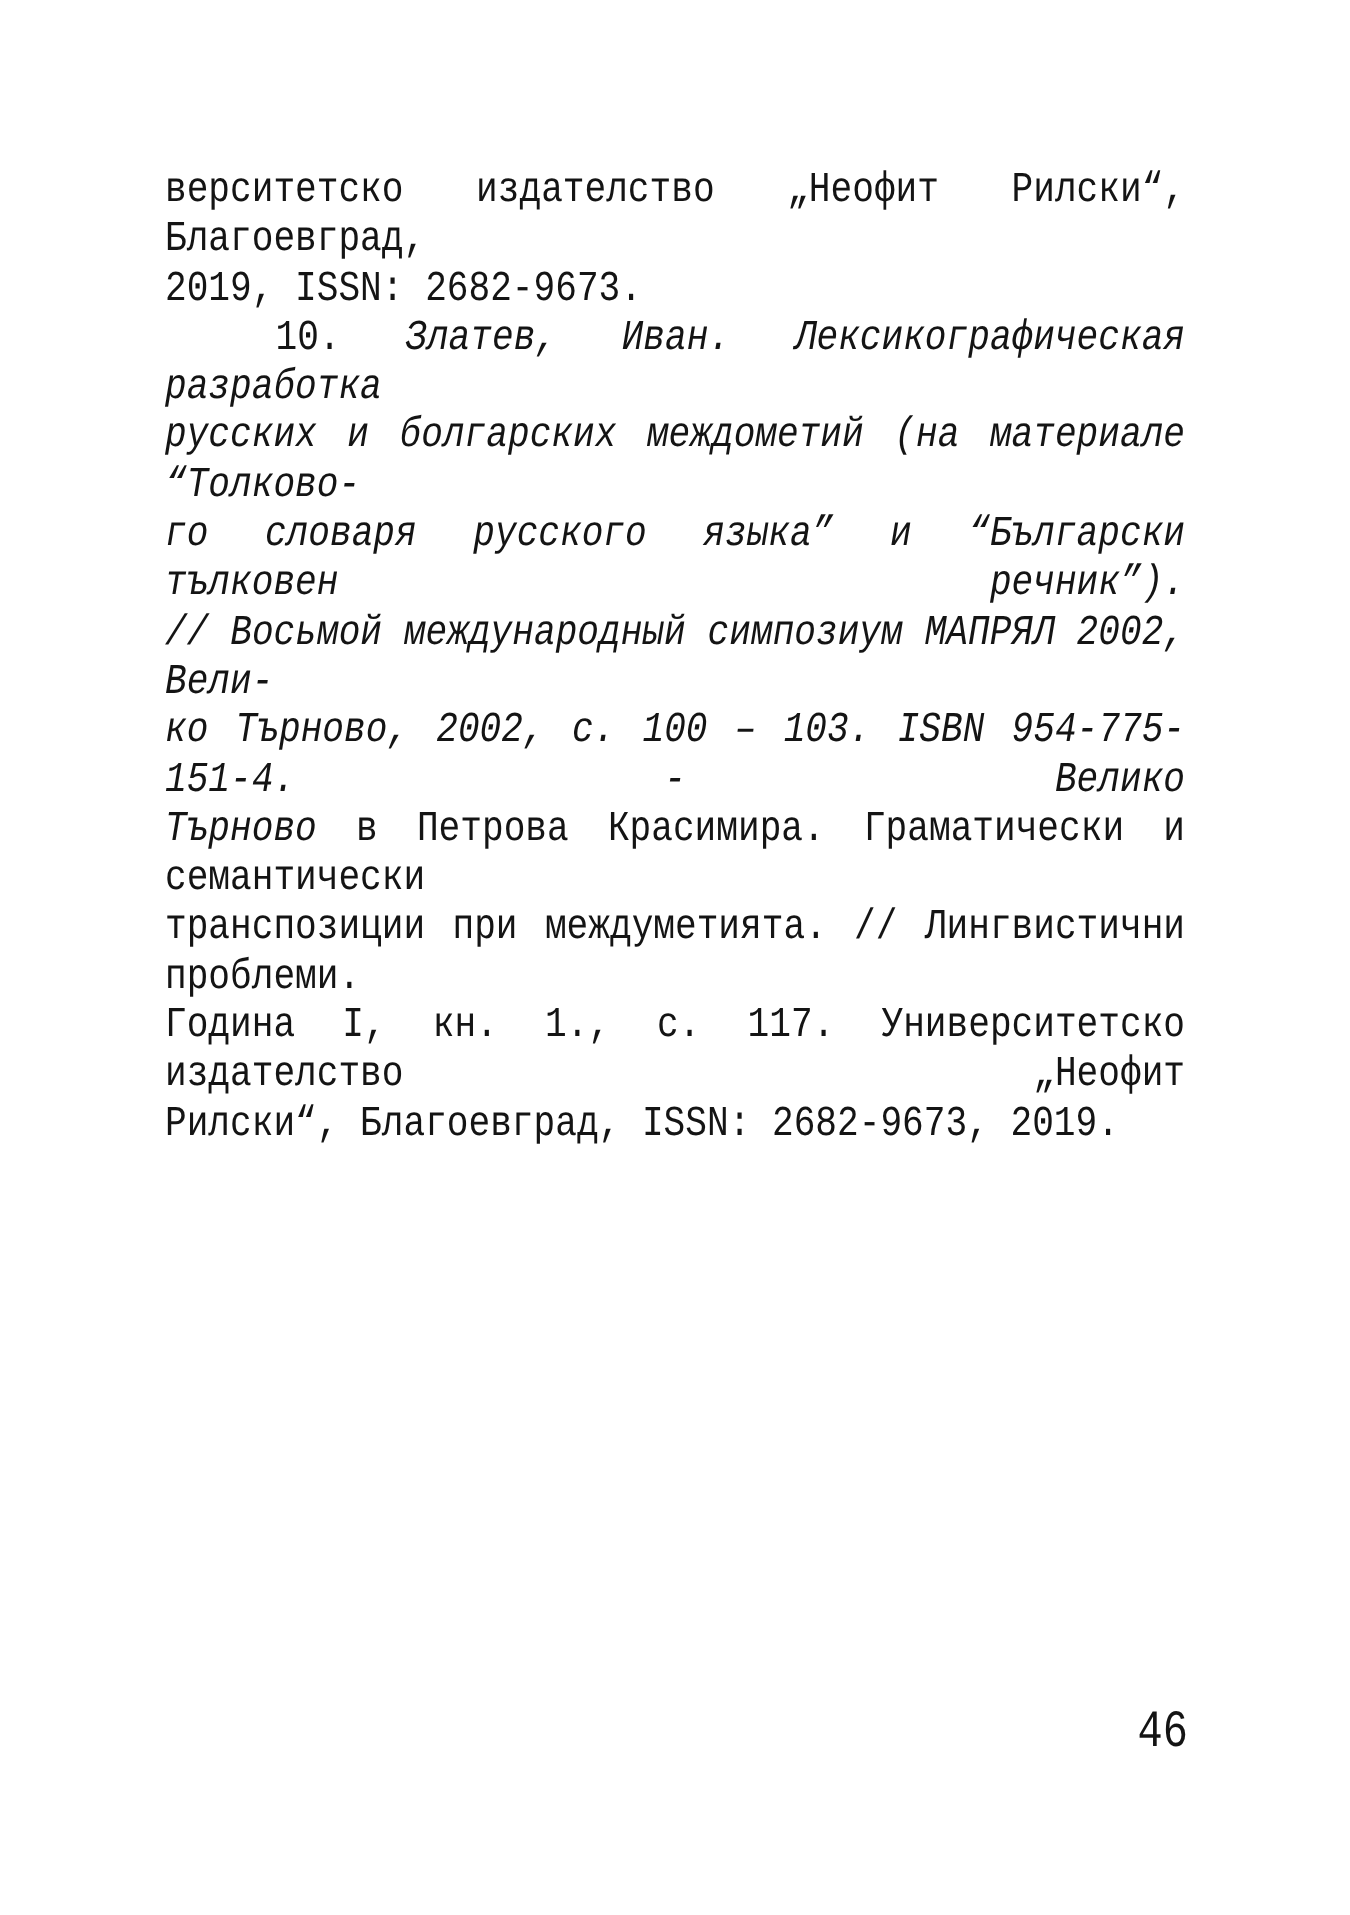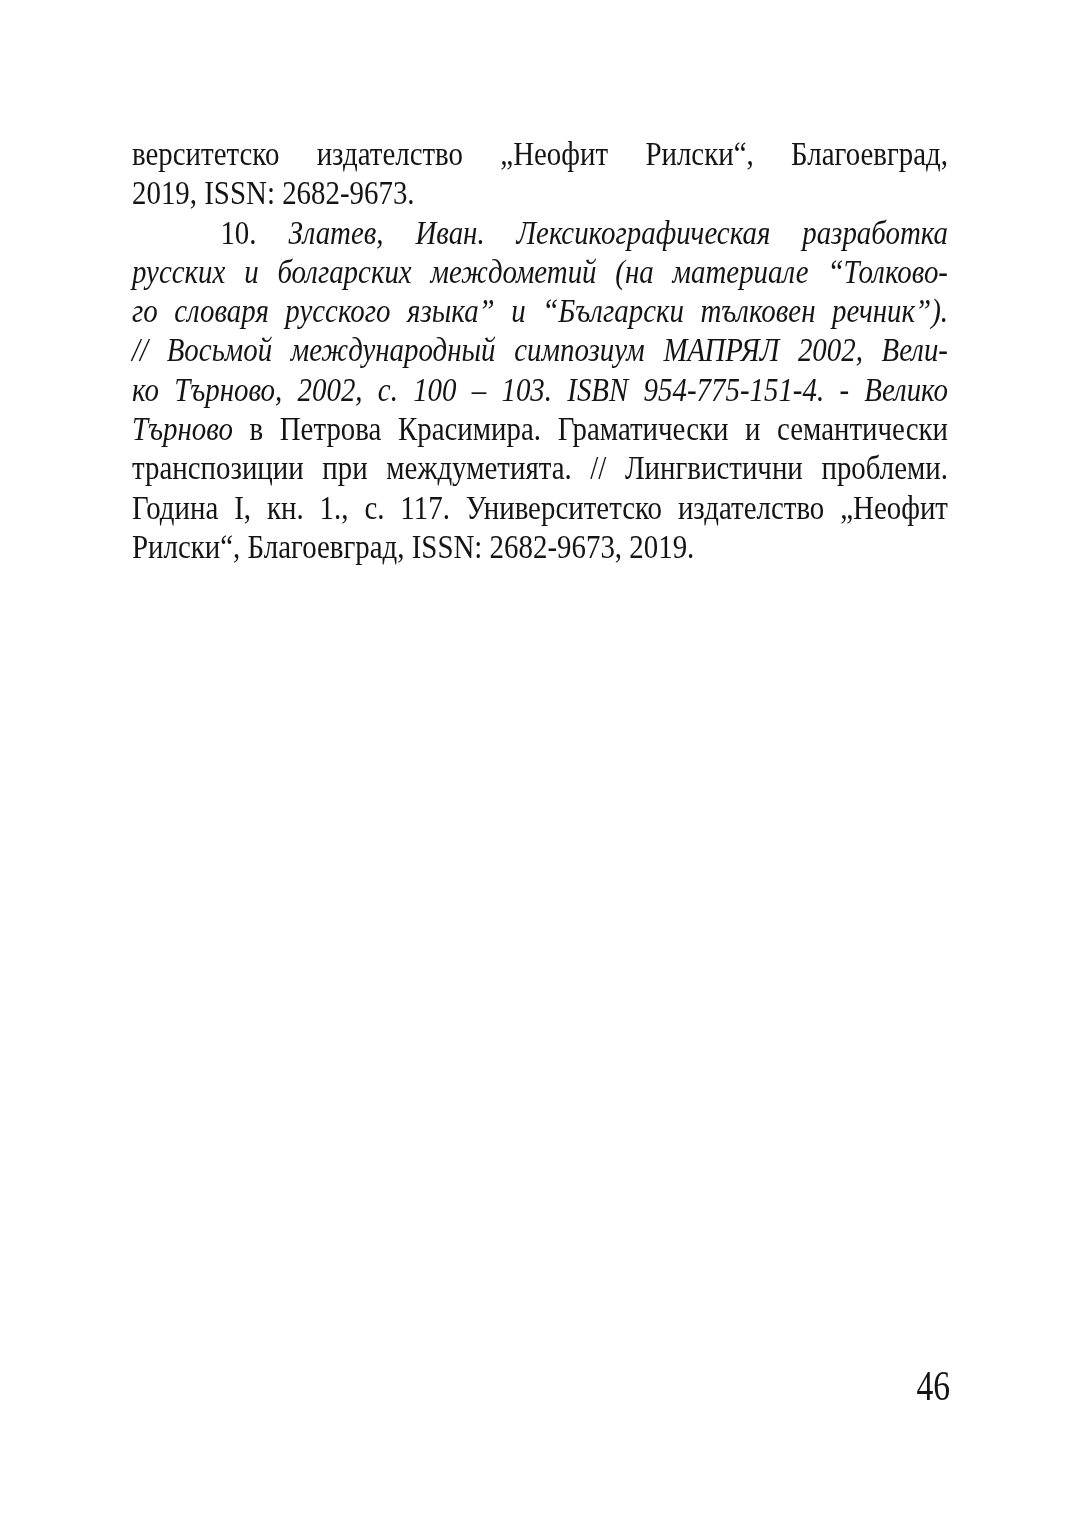--- a/index.html
+++ b/index.html
@@ -6,21 +6,21 @@
     margin: 0;
     padding: 0;
     background: #ffffff;
   }
   .page {
     position: relative;
     width: 1080px;
     height: 1532px;
     background: #ffffff;
     overflow: hidden;
-    font-family: Liberation Serif, serif;
+    font-family: Liberation Mono, monospace;
     color: #141414;
   }
   
   .text-block {
     position: absolute;
     left: 132px;
     top: 134px;
     width: 960px;
     font-size: 34px;
     line-height: 39.3px;

